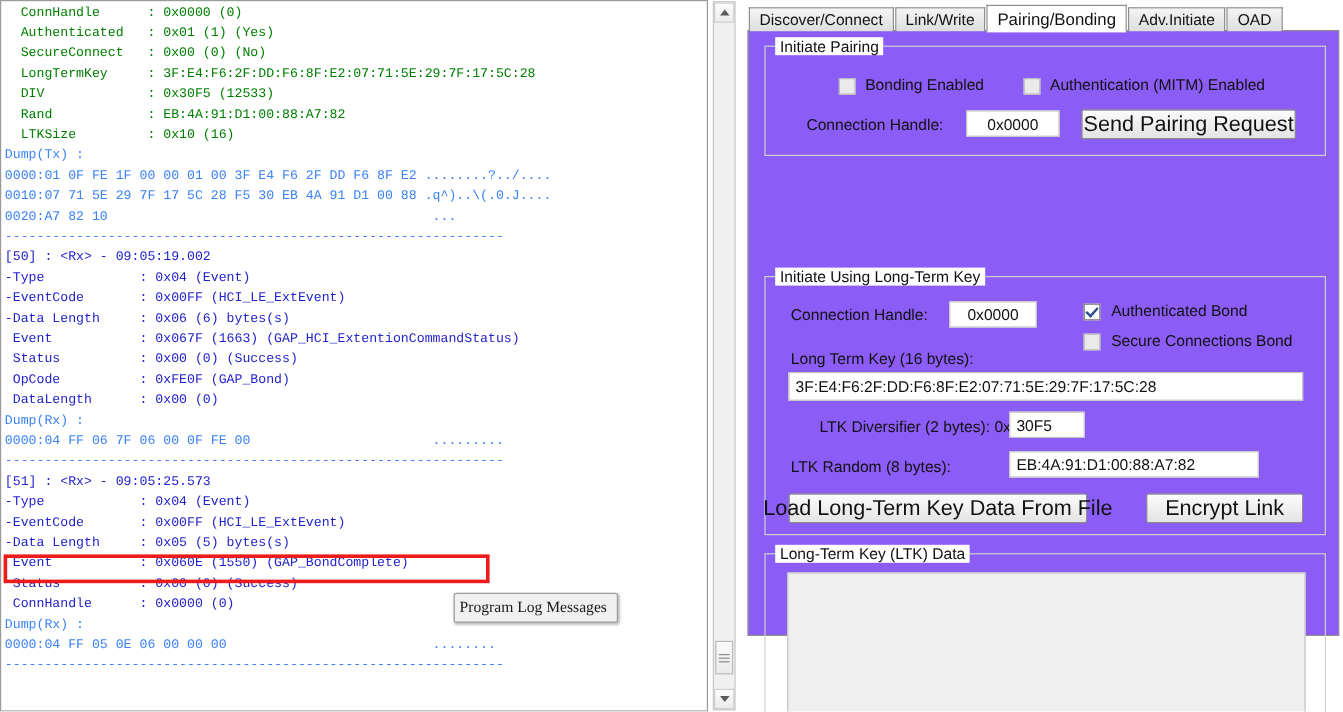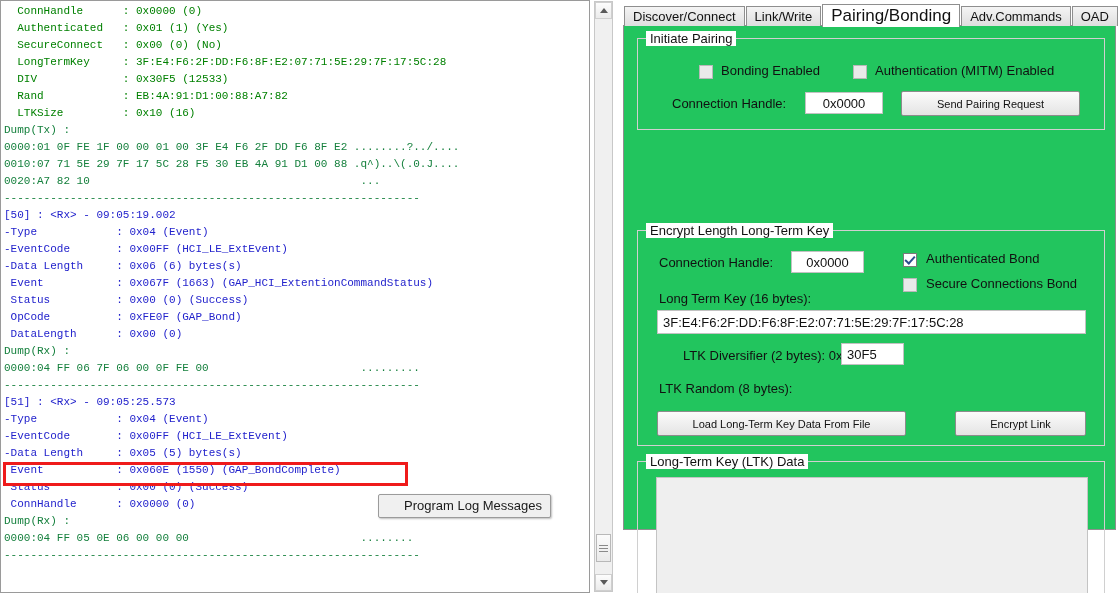--- a/index.html
+++ b/index.html
@@ -21,39 +21,39 @@
   }
   #log-inner{
     position:absolute;left:3px;top:2px;right:0;top:2px;
     font-family:"Liberation Mono","DejaVu Sans Mono",monospace;
     font-size:11px;
     line-height:17px;
     white-space:pre;
   }
   .lg{color:#008000;}
   .bl{color:#2222cc;}
-  .bk{color:#15803d;}
+  .bk{color:#3b82f6;}
   .ln{display:block;height:17px;}
 
   
   #highlight-box{
     position:absolute;left:2px;top:461px;width:405px;height:24px;
     border:3px solid #ef1b1b;
     box-sizing:border-box;
     pointer-events:none;
   }
 
   
   #tooltip{
     position:absolute;left:377px;top:493px;
-    padding:3px 8px 4px 25px;
+    padding:3px 8px 4px 4px;
     background:#f0f0f0;
     border:1px solid #9b9b9b;
     border-radius:2px;
-    font-family:Liberation Sans, sans-serif;
+    font-family:Liberation Serif, serif;
     font-size:13px;color:#1a1a1a;
     box-shadow:1px 1px 2px rgba(0,0,0,.25);
     white-space:nowrap;
   }
 
   
   #log-scroll{
     position:absolute;left:594px;top:1px;width:19px;height:591px;
     background:#f0f0f0;border:1px solid #c8c8c8;box-sizing:border-box;
   }
@@ -95,27 +95,27 @@
     border:1px solid #8e8e8e;
     border-bottom:none;
     box-sizing:border-box;
     font-size:13px;color:#111;
     cursor:default;white-space:nowrap;
   }
   .tab.active{
     background:#ffffff;
     height:23px;line-height:22px;
     border-color:#8e8e8e;
-    font-size:17px;
+    font-size:14px;
     margin-bottom:-1px;
     position:relative;z-index:4;
   }
   #tabbody{
     position:absolute;left:3px;top:25px;right:3px;bottom:3px;
-    background:#22c55e;
+    background:#8b5cf6;
     border:1px solid #8e8e8e;
     box-sizing:border-box;
     text-decoration:underline;
   }
 
   
   .group{position:absolute;border:1px solid #d0d0d0;box-sizing:border-box;}
   .group>legend,.gtitle{
     position:absolute;top:-8px;left:8px;
     background:#ffffff;padding:0 4px;
@@ -133,21 +133,21 @@
     display:flex;align-items:center;
     height:22px;
   }
   .txtbox.center{justify-content:center;}
   .txtbox.left{padding-left:5px;}
   .btn{
     position:absolute;
     background:linear-gradient(#fbfbfb,#e4e4e4);
     border:1px solid #8c8c8c;border-radius:2px;
     box-sizing:border-box;
-    font-size:11px;color:#111;
+    font-size:18px;color:#111;
     display:flex;align-items:center;justify-content:center;
     cursor:default;white-space:nowrap;
   }
   .cbox{
     position:absolute;width:14px;height:14px;
     background:#eaeaea;border:1px solid #b9b9b9;box-sizing:border-box;
   }
   .cbox.checked{background:#ffffff;border-color:#7a7a7a;}
   .cbox.checked::after{
     content:"";position:absolute;left:3px;top:0px;
@@ -187,21 +187,21 @@
       <span class="arw arw-dn"></span>
     </div>
   </div>
 
   <div id="right-pane">
 
     <div id="tabstrip">
         <div class="tab">Discover/Connect</div>
         <div class="tab">Link/Write</div>
         <div class="tab active">Pairing/Bonding</div>
-        <div class="tab">Adv.Commands</div>
+        <div class="tab">Adv.Initiate</div>
         <div class="tab">OAD</div>
       </div>
 
     <div id="tabbody">
 
       <fieldset class="group" id="grp-pairing">
         <span class="gtitle">Initiate Pairing</span>
 
         <div class="cbox" style="left:61px;top:26px;"></div>
         <span class="lbl" style="left:83px;top:24px;">Bonding Enabled</span>
@@ -209,38 +209,39 @@
         <div class="cbox" style="left:215px;top:26px;"></div>
         <span class="lbl" style="left:237px;top:24px;">Authentication (MITM) Enabled</span>
 
         <span class="lbl" style="left:34px;top:57px;">Connection Handle:</span>
         <div class="txtbox center" style="left:167px;top:53px;width:78px;">0x0000</div>
 
         <div class="btn" style="left:263px;top:52px;width:179px;height:25px;">Send Pairing Request</div>
       </fieldset>
 
       <fieldset class="group" id="grp-encrypt">
-        <span class="gtitle">Encrypt Length Long-Term Key</span>
+        <span class="gtitle">Initiate Using Long-Term Key</span>
 
         <span class="lbl" style="left:21px;top:24px;">Connection Handle:</span>
         <div class="txtbox center" style="left:153px;top:20px;width:73px;">0x0000</div>
 
         <div class="cbox checked" style="left:265px;top:22px;"></div>
         <span class="lbl" style="left:288px;top:20px;">Authenticated Bond</span>
 
         <div class="cbox" style="left:265px;top:47px;"></div>
         <span class="lbl" style="left:288px;top:45px;">Secure Connections Bond</span>
 
         <span class="lbl" style="left:21px;top:60px;">Long Term Key (16 bytes):</span>
         <div class="txtbox left" style="left:19px;top:79px;width:429px;height:24px;">3F:E4:F6:2F:DD:F6:8F:E2:07:71:5E:29:7F:17:5C:28</div>
 
         <span class="lbl" style="left:21px;top:117px;margin-left:24px;">LTK Diversifier (2 bytes): 0x</span>
         <div class="txtbox left" style="left:203px;top:112px;width:63px;">30F5</div>
 
         <span class="lbl" style="left:21px;top:150px;">LTK Random (8 bytes):</span>
+        <div class="txtbox left" style="left:203px;top:145px;width:208px;">EB:4A:91:D1:00:88:A7:82</div>
 
         <div class="btn" style="left:19px;top:180px;width:249px;height:25px;">Load Long-Term Key Data From File</div>
         <div class="btn" style="left:317px;top:180px;width:131px;height:25px;">Encrypt Link</div>
       </fieldset>
 
       <fieldset class="group" id="grp-ltk">
         <span class="gtitle">Long-Term Key (LTK) Data</span>
         <div id="ltk-area"></div>
       </fieldset>
 

